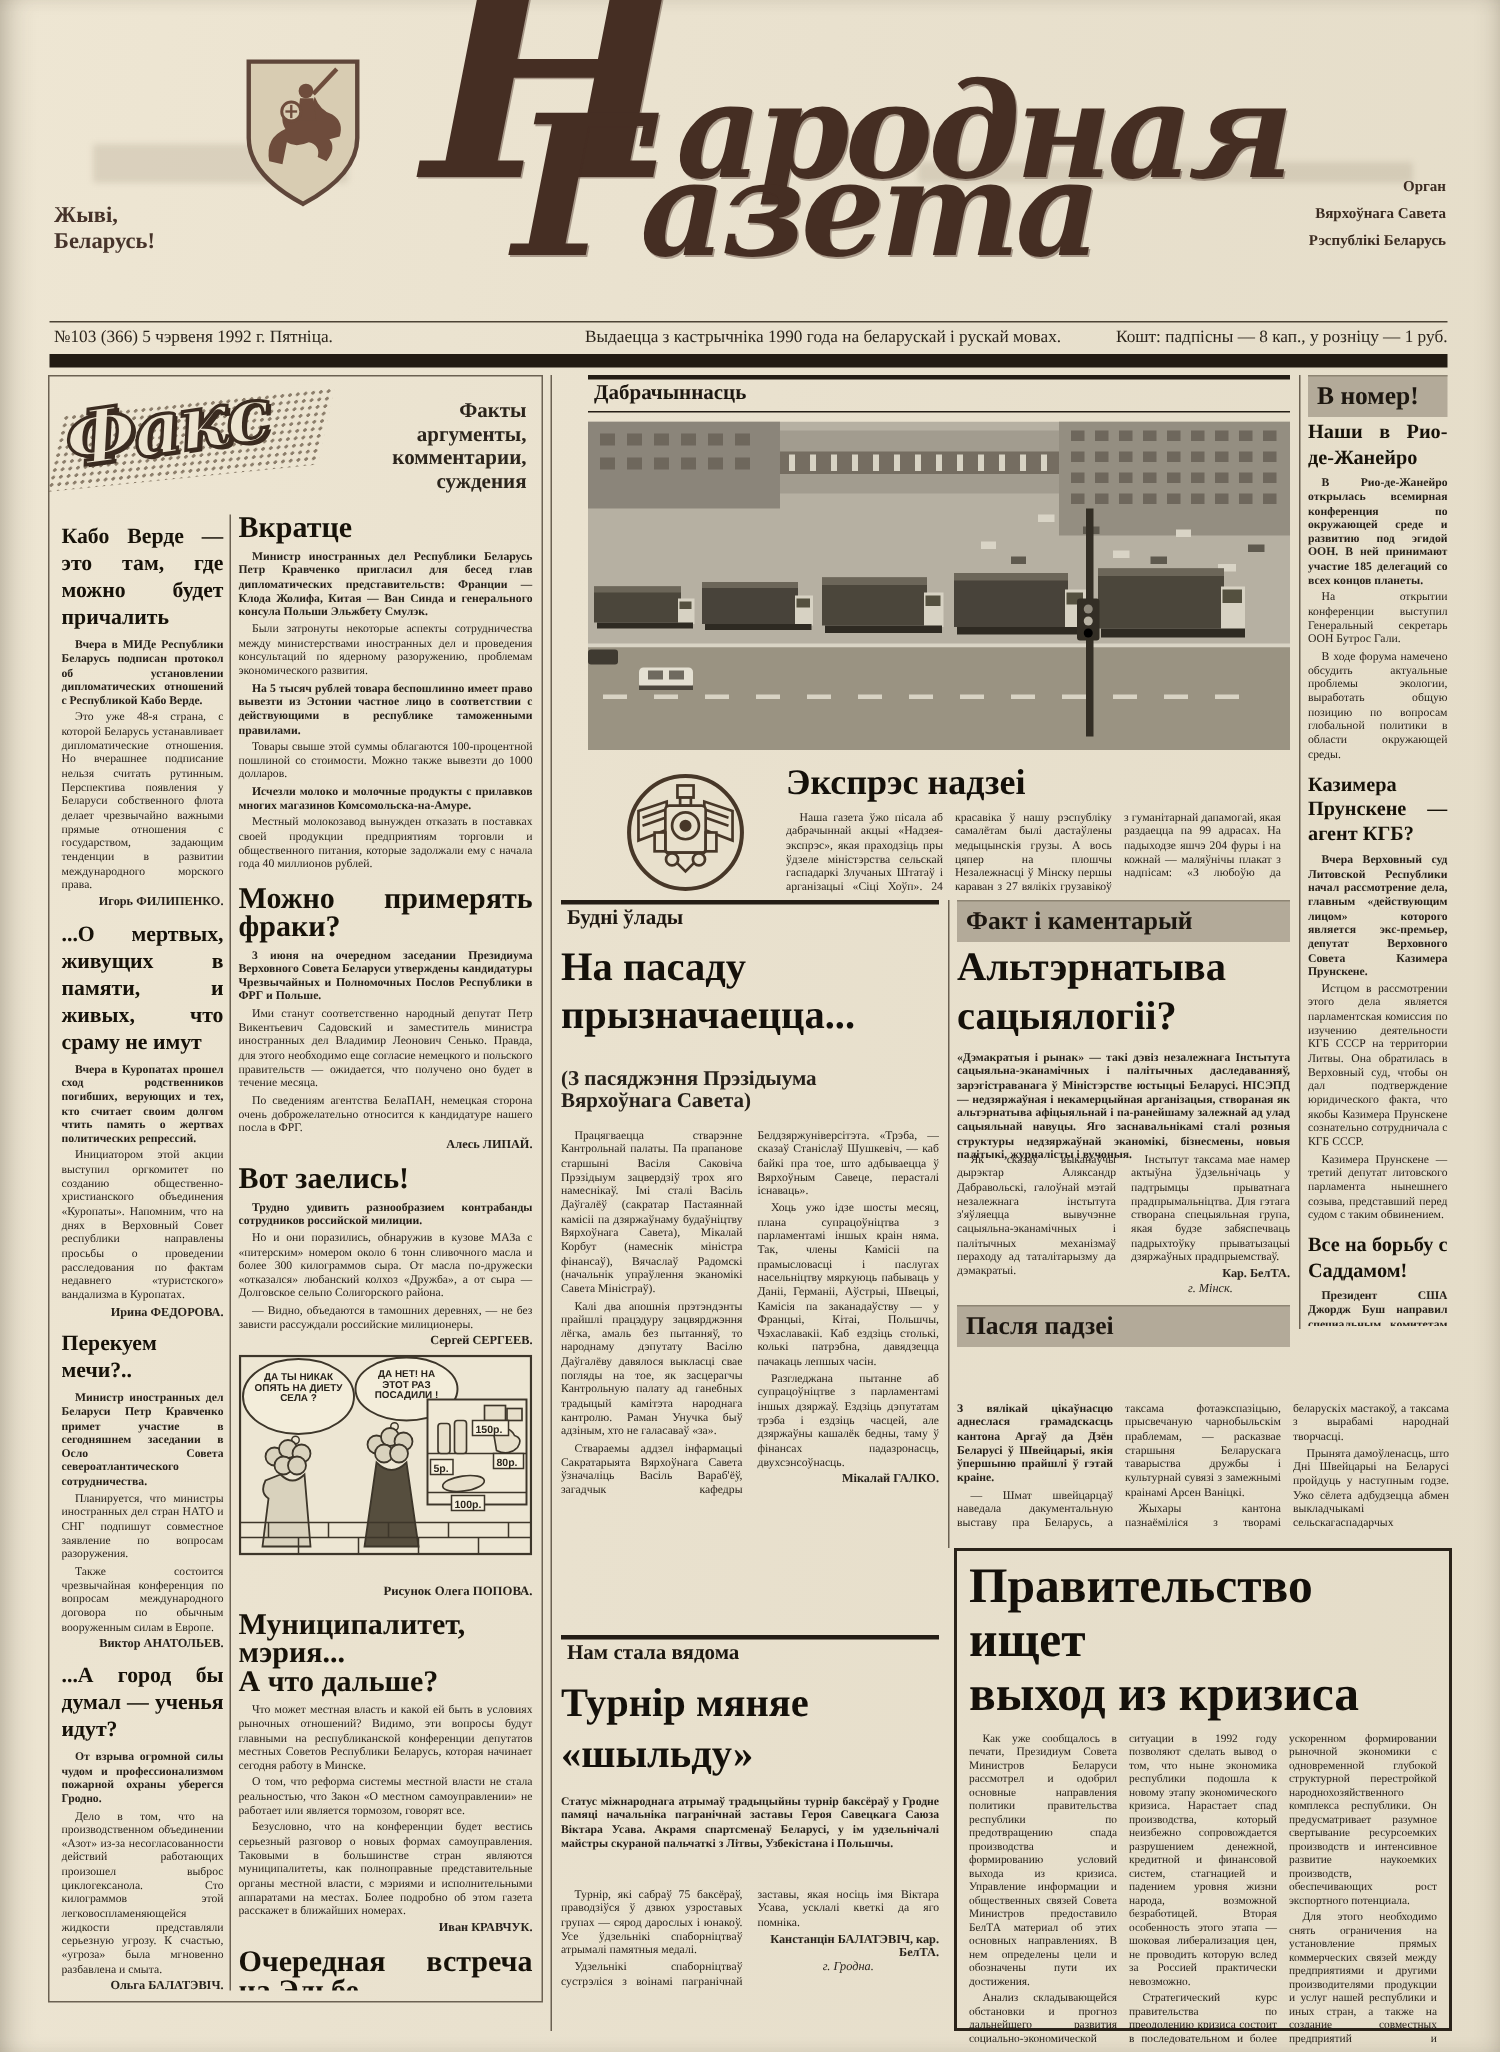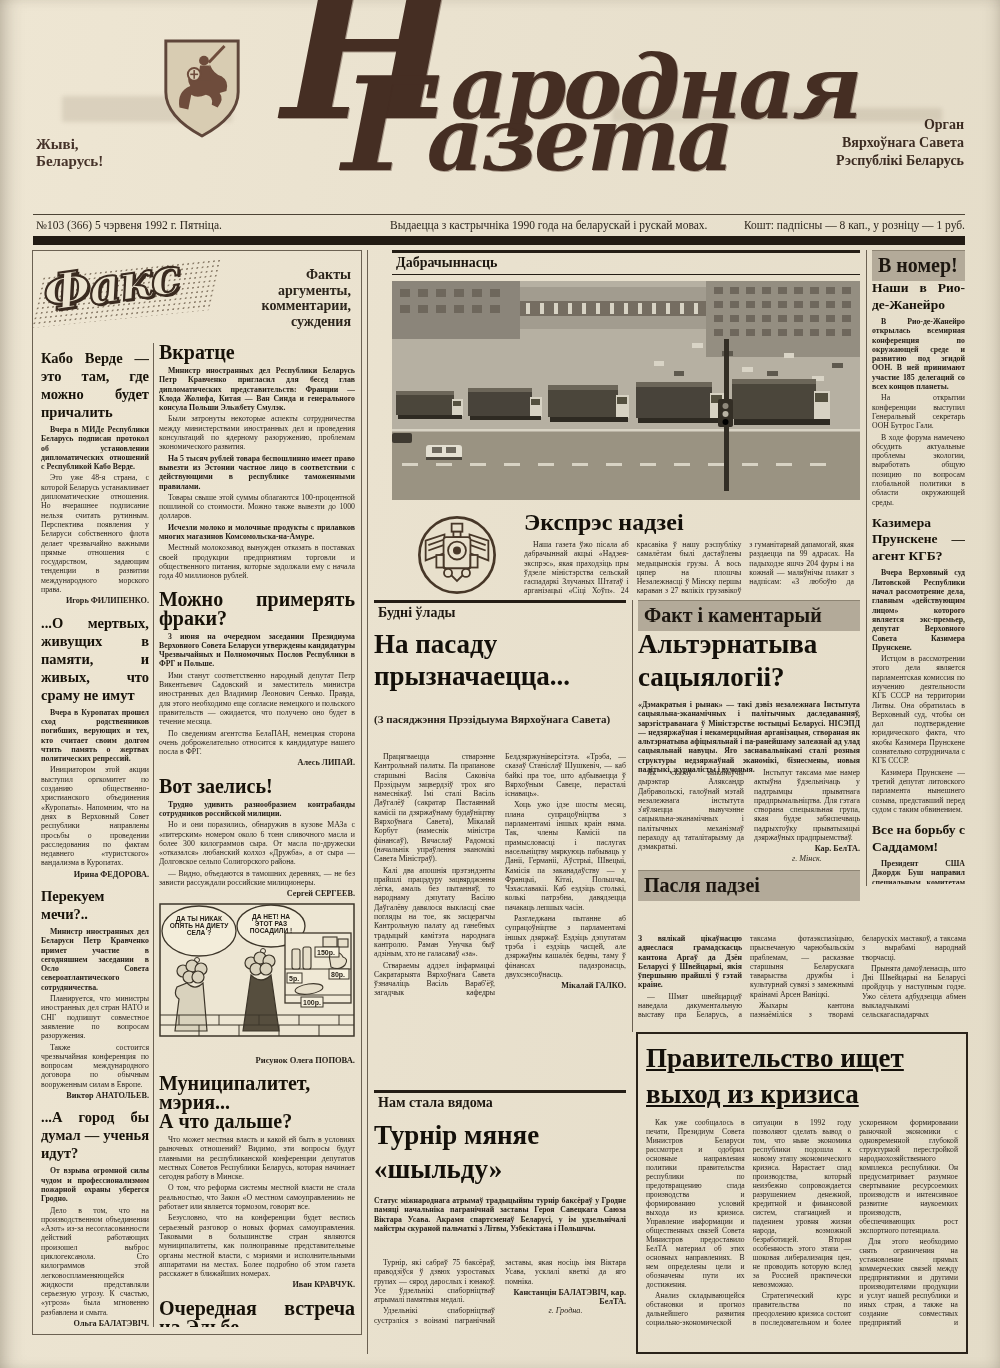--- a/index.html
+++ b/index.html
@@ -13,42 +13,42 @@
   .abs { position:absolute; }
   
   .ghost { background:rgba(150,138,115,.22); filter:blur(2px); border-radius:2px; }
   .motto { font-weight:bold; font-size:15px; line-height:17px; color:#46332a; }
   .mast-title { color:#452e23; text-shadow:1px 1px 0 rgba(69,46,35,.4); }
   .mt-line { font-family:"DejaVu Serif",serif; font-weight:bold; font-style:italic; letter-spacing:-3px; white-space:nowrap; }
   .mt1 { font-size:88px; line-height:90px; }
   .mt2 { font-size:88px; line-height:90px; }
   .mt1::first-letter { font-size:185px; letter-spacing:-6px; }
   .mt2::first-letter { font-size:130px; letter-spacing:-5px; }
-  .organ { text-align:right; font-weight:bold; font-size:14px; line-height:18px; color:#3c2c22; }
+  .organ { text-align:right; font-weight:bold; font-size:10px; line-height:18px; color:#3c2c22; }
   .rule-thin  { background:#4c4335; height:1px; }
   .rule-thick { background:#221b13; }
   .issue-row { font-weight:normal; font-size:11.5px; color:#2c251c; white-space:nowrap; }
   
   .bt { font-size:7.8px; line-height:9.3px; text-align:justify; }
   .bt p { margin:0 0 2px; text-indent:9px; }
   .bt p.lead { font-weight:bold; }
   .byline { text-align:right; font-weight:bold; font-size:8.2px; margin-top:2px; text-indent:0 !important; }
   .place  { text-align:center; font-style:italic; font-size:8.2px; text-indent:0 !important; }
   .cols2 { column-count:2; column-gap:10px; overflow:hidden; }
   .cols3 { column-count:3; column-gap:8px;  overflow:hidden; }
   
   .bar { border-top:3px solid #241d15; font-weight:bold; font-size:14px; padding:2px 4px 3px; color:#1d1710; }
   .bar.under { border-bottom:1px solid #241d15; }
-  .bar-gray { background:#b3aa99; border-top:1px solid #8d8473; font-weight:bold; font-size:20px; padding:3px 6px 4px; color:#1d1710; }
+  .bar-gray { background:#b3aa99; border-top:1px solid #8d8473; font-weight:bold; font-size:17px; padding:3px 6px 4px; color:#1d1710; }
   
   .h-col1 { font-weight:bold; font-size:14.5px; line-height:18px; margin:8px 0 4px; color:#171209; }
   .h-mid  { font-weight:bold; font-size:20px;  line-height:19px; margin:9px 0 4px; color:#171209; }
   .h-big  { font-weight:bold; font-size:26px;  line-height:29px; color:#14100a; }
-  .h-huge { font-weight:bold; font-size:27px;  line-height:36px; color:#14100a;text-decoration:underline; }
-  .h-sub  { font-weight:bold; font-size:11px; line-height:15px; }
+  .h-huge { font-weight:bold; font-size:33px;  line-height:36px; color:#14100a; }
+  .h-sub  { font-weight:bold; font-size:14px; line-height:15px; }
   .h-right { font-weight:bold; font-size:13.5px; line-height:16.5px; margin:8px 0 4px; color:#171209; }
   
   #fax-box { left:32px; top:250px; width:330px; height:1085px; border:1px solid #6b6152; }
   .fax-word { position:relative; display:inline-block; font-family:"DejaVu Serif",serif; font-style:italic; font-weight:bold;
               font-size:50px; color:#ece4d0; -webkit-text-stroke:2.2px #3a2b20; text-shadow:2px 2px 0 #3a2b20;
               transform:rotate(-8deg); letter-spacing:-2px; }
   .fax-dots { position:absolute; left:-4px; top:12px; width:176px; height:52px;
               background-image:radial-gradient(#6a5a47 1.1px, transparent 1.3px); background-size:5px 5px;
               transform:skewX(-18deg) rotate(-6deg); opacity:.75; }
   .tagline { text-align:right; font-weight:bold; font-size:14px; line-height:15.5px; color:#2c251c; }

